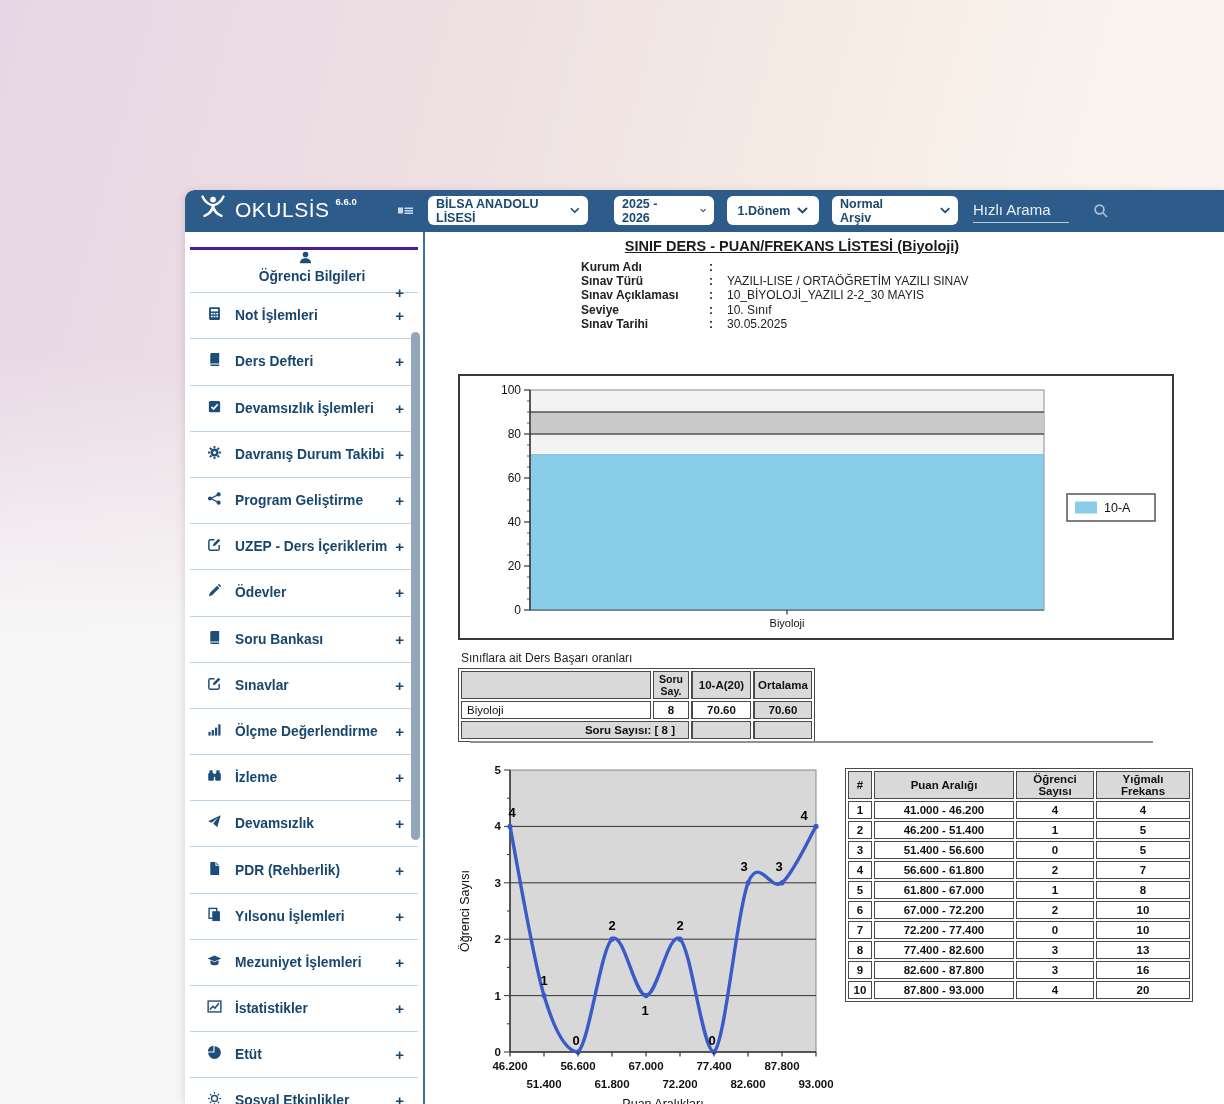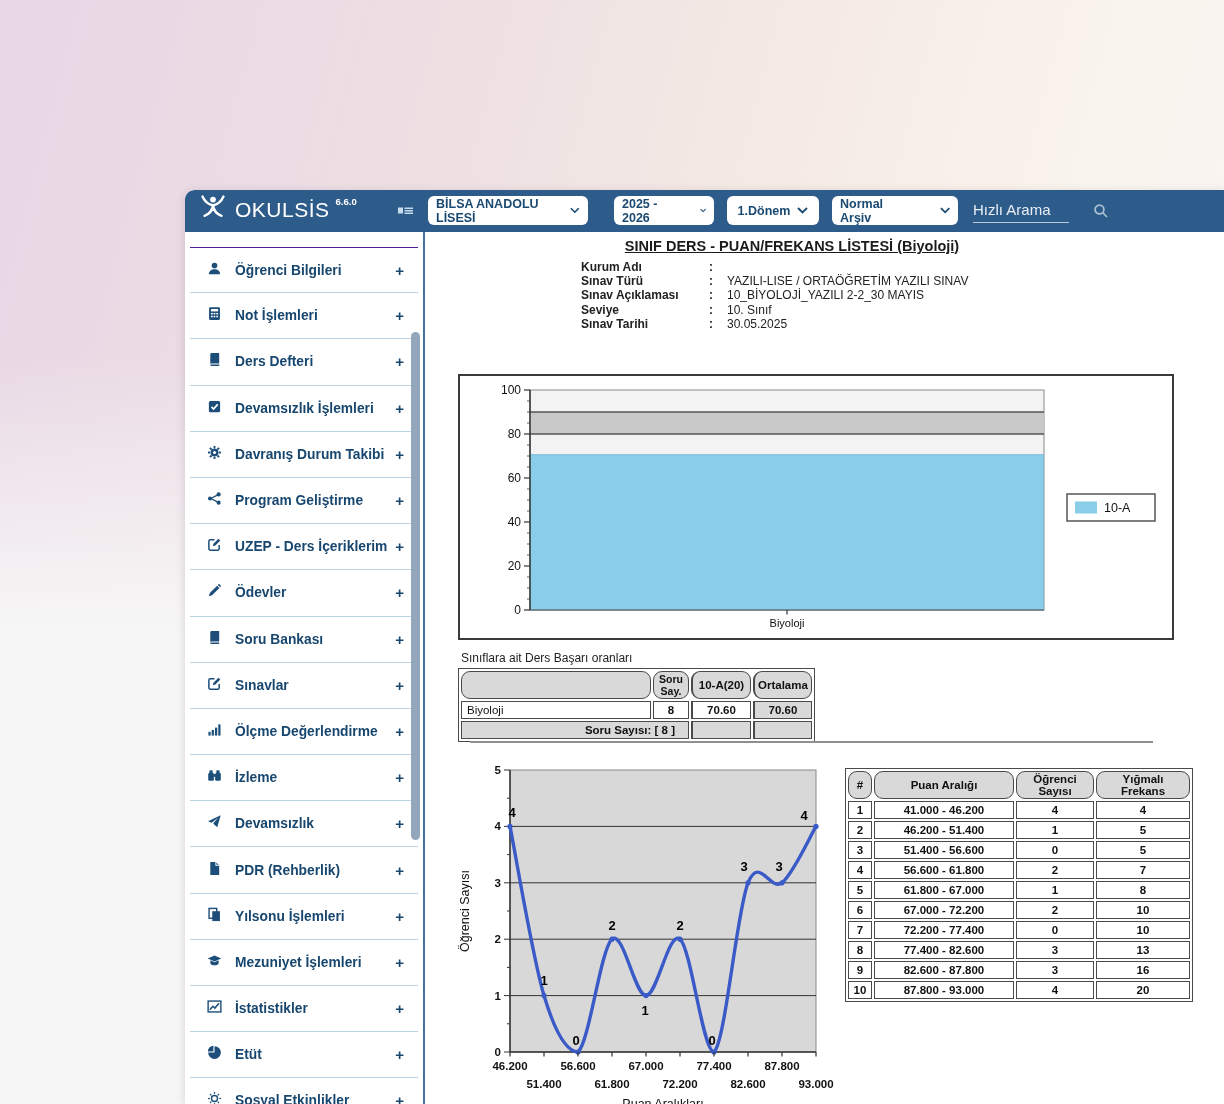--- a/index.html
+++ b/index.html
@@ -30,42 +30,42 @@
        background:transparent; border:none; border-bottom:1px solid #b9cbdc;
        color:#fff; font-size:15px; font-family:"Liberation Sans",sans-serif; outline:none;}
   .search::placeholder{ color:#f2f6fa; opacity:.95;}
   .mag-ic{ position:absolute; left:908px; top:13px; cursor:pointer;}
   
   .row{ flex:1; display:flex; min-height:0;}
   .sidebar{ position:relative; width:240px; flex:0 0 240px; background:#fff;
        border-right:2px solid #41719f; padding-top:15px; overflow:hidden;}
   .side-item{ position:relative; height:46.2px; display:flex; align-items:center;
        border-bottom:1px solid #b9d2e4; margin:0 5px; padding:0 14px 0 17px; cursor:pointer;}
-  .side-item:first-child{ border-top:1px solid #4c1d95;}
+  .side-item:first-child{ border-top:3px solid #4c1d95;flex-direction:column;}
   .side-item .lbl{ margin-left:13px; font-size:13.8px; font-weight:700; color:#17466e;}
   .side-item .plus{ margin-left:auto; font-size:15px; font-weight:700; color:#17466e;}
   .scroll-thumb{ position:absolute; right:3px; top:100px; width:9px; height:508px;
        border-radius:5px; background:#93a7bc;}
   
   .content{ position:relative; flex:1; background:#fff; overflow:hidden; }
   .rpt-title{ position:absolute; left:2px; top:6px; width:730px; text-align:center;
        font-size:14.5px; font-weight:700; color:#1b1b1b; text-decoration:underline;}
   .info{ position:absolute; left:120px; top:28px;}
   .info-row{ display:flex; height:14.2px; align-items:center; font-size:12px; color:#222;margin-left:36px;}
   .info-row .il{ width:128px; font-weight:700;}
   .info-row .ic{ width:18px; font-weight:700;}
   .bar-box{ position:absolute; left:33px; top:142px; width:716px; height:266px;
        border:2px solid #3a3a3a; background:#fff;}
   .succ-cap{ position:absolute; left:36px; top:419px; font-size:12px; color:#222;}
   .hr-line{ position:absolute; left:45px; top:509px; width:683px; height:2px; background:#8f8f8f;}
   table.grid{ border-collapse:separate; border-spacing:2px; background:#fff;
        border:1px solid #4a4a4a;}
   table.grid td, table.grid th{ border:1px solid #4a4a4a; font-size:11.5px; color:#111;
        padding:1px 3px; height:18px; text-align:center; font-weight:700;}
-  table.grid th{ background:#d9d9d9;border-radius:9px;}
+  table.grid th{ background:#d9d9d9;}
   .succ-tbl{ position:absolute; left:33px; top:436px; border-bottom-width:3px;}
   .succ-tbl .name{ text-align:left; font-weight:400; padding-left:5px;}
   .succ-tbl .grey{ background:#d9d9d9;}
   .succ-tbl .thick{ border-left-width:2px;}
   .succ-tbl .ftr{ text-align:right; padding-right:13px;}
   .freq-tbl{ position:absolute; left:420px; top:536px; border-width:2px; border-color:#3a3a3a;}
   .line-svg{ position:absolute; left:30px; top:528px;}
 </style>
 </head>
 <body>

